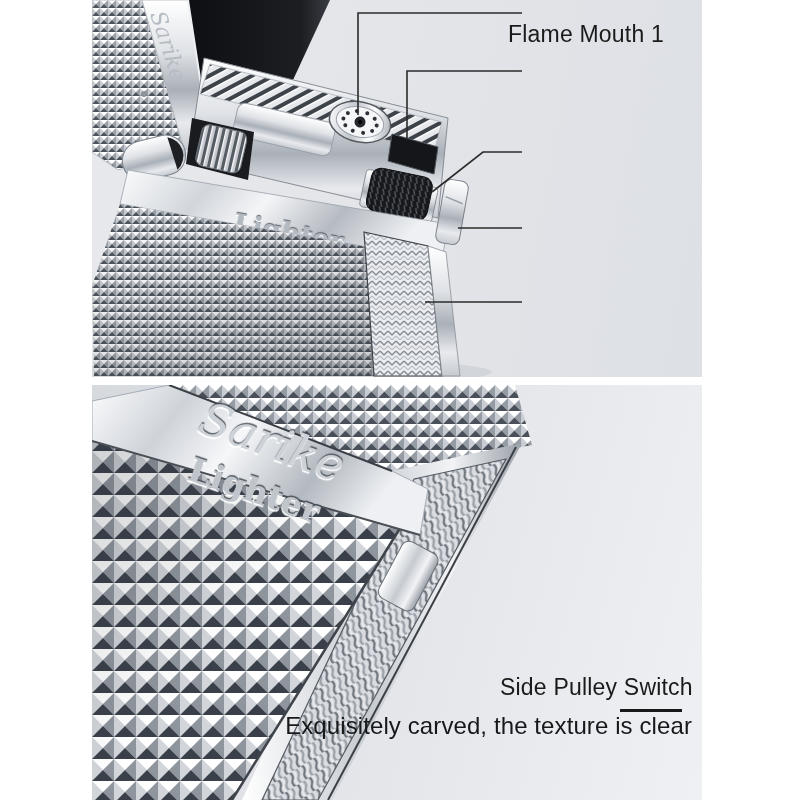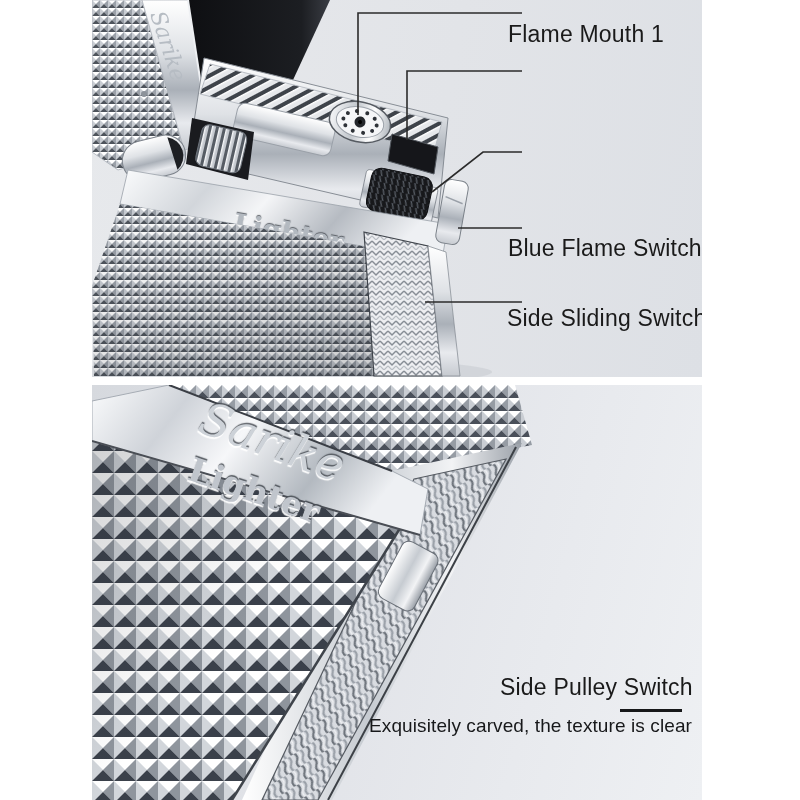--- a/index.html
+++ b/index.html
@@ -5,21 +5,21 @@
   html,body{margin:0;padding:0;background:#ffffff;}
   .canvas{position:relative;width:800px;height:800px;background:#ffffff;overflow:hidden;
           font-family:"Liberation Sans",sans-serif;}
   .photo{position:absolute;left:92px;width:610px;overflow:hidden;}
   .photo-top{top:0;height:377px;background:linear-gradient(100deg,#e7e9ec 0%,#e2e4e8 55%,#dde0e5 100%);}
   .photo-bottom{top:385px;height:415px;background:linear-gradient(105deg,#d6d9de 0%,#e2e4e9 45%,#eef0f3 100%);}
   .illus,.lines{position:absolute;left:0;top:0;width:100%;height:100%;}
   .lbl{position:absolute;white-space:nowrap;color:#1a1a1a;font-size:23px;font-weight:400;
        letter-spacing:.2px;}
   .caption{position:absolute;right:10px;top:330px;text-align:right;color:#17181a;
-           font-size:19px;line-height:22px;letter-spacing:.1px;}
+           font-size:24px;line-height:22px;letter-spacing:.1px;}
   .underline{position:absolute;left:528px;top:324px;width:62px;height:3px;background:#17181a;}
   .script-sm{font-family:"DejaVu Serif",serif;font-style:italic;font-size:22px;fill:#b6bcc3;}
   .script-lg{font-family:"DejaVu Serif",serif;font-style:italic;font-size:46px;fill:#cdd2d8;
              text-shadow:0 2px 1px rgba(255,255,255,.95), 0 -1.5px 1px rgba(70,75,82,.85);}
   .eng1{font-family:"DejaVu Serif",serif;font-weight:700;font-size:27px;fill:#b3b9c0;
         text-shadow:0 1.5px 1px rgba(255,255,255,.95), 0 -1px 1px rgba(70,75,82,.85);}
   .eng2{font-family:"DejaVu Serif",serif;font-weight:700;font-size:33px;fill:#c0c5cc;
         text-shadow:0 2px 1px rgba(255,255,255,.95), 0 -1.5px 1px rgba(70,75,82,.9);}
   .cline{stroke:#2b2b2b;stroke-width:1.6;fill:none;}
 </style>
@@ -163,22 +163,20 @@
 
     <svg class="lines" viewBox="0 0 610 377">
       <path class="cline" d="M266,115 L266,13 L430,13"></path>
       <path class="cline" d="M315,140 L315,71 L430,71"></path>
       <path class="cline" d="M340,192 L391,152 L430,152"></path>
       <path class="cline" d="M366,228 L430,228"></path>
       <path class="cline" d="M333,302 L430,302"></path>
     </svg>
 
     <div class="lbl" style="left:416px;top:21px">Flame Mouth 1</div>
-    <div class="lbl" style="left:416px;top:235px">Blue Flame Switch</div>
-    <div class="lbl" style="left:415px;top:305px">Side Sliding Switch</div>
   </section>
 
   <section class="photo photo-bottom">
 
     <svg class="illus" viewBox="0 0 610 415">
       <defs>
         <pattern id="patDiaM" width="13" height="13" patternUnits="userSpaceOnUse">
           <rect width="13" height="13" fill="#f2f3f5"></rect>
           <path d="M0,0 H13 L6.5,6.5 Z" fill="#ffffff"></path>
           <path d="M0,0 L6.5,6.5 L0,13 Z" fill="#c9cdd3"></path>

